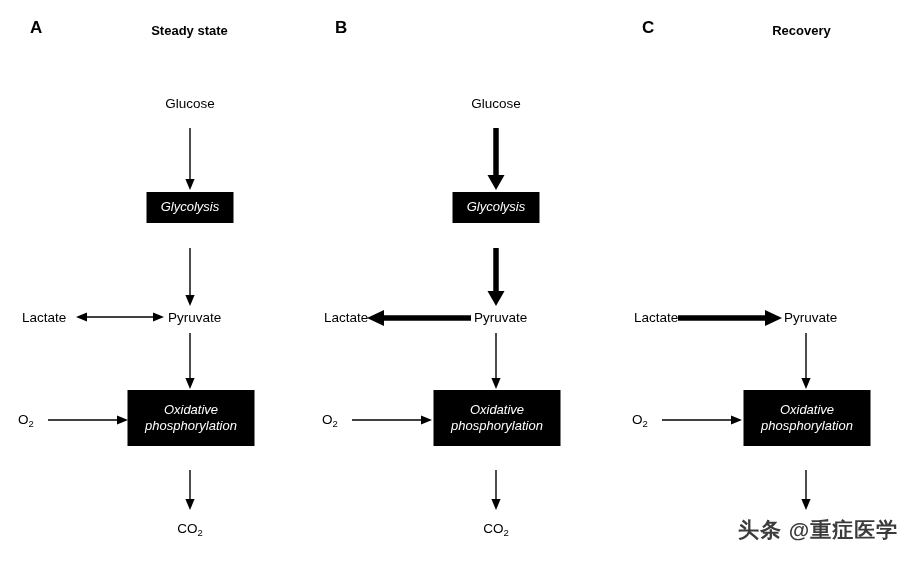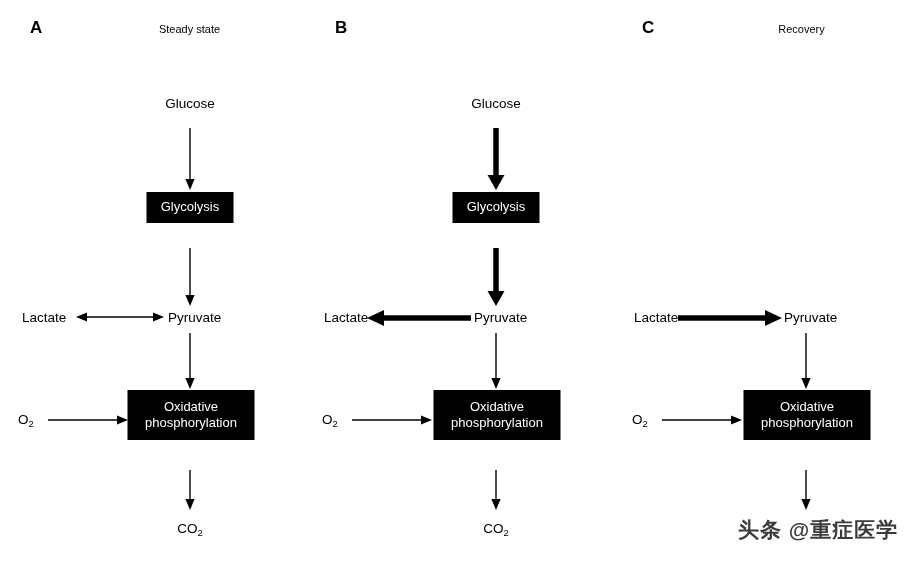--- a/index.html
+++ b/index.html
@@ -33,22 +33,22 @@
     font-size: 17px;
     font-weight: bold;
     letter-spacing: 0.2px;
   }
   .panel-title {
     position: absolute;
     top: 23px;
     width: 303px;
     left: 0;
     text-align: center;
-    font-size: 11px;
-    font-weight: normal;
+    font-size: 13px;
+    font-weight: bold;
   }
   
   #panel-a .panel-title { left: 38px; width: 303px; }
   #panel-b .panel-title { left: 38px; width: 303px; }
   #panel-c .panel-title { left: 38px; width: 303px; }
 
   .node-label {
     position: absolute;
     font-size: 13.5px;
     line-height: 1.1;
@@ -70,28 +70,29 @@
     background: #000000;
     color: #ffffff;
     display: flex;
     align-items: center;
     justify-content: center;
     text-align: center;
     font-size: 13px;
     line-height: 1.25;
     box-sizing: border-box;
     transform: translateX(-50%);
+    font-style: italic;
   }
   .box.glycolysis {
     width: 87px;
     height: 31px;
   }
   .box.oxphos {
     width: 127px;
-    height: 50px;
+    height: 56px;
     justify-content: center;
   }
 
   
   .arrow-v, .arrow-h {
     position: absolute;
   }
   .arrow-v svg, .arrow-h svg {
     display: block;
     overflow: visible;

